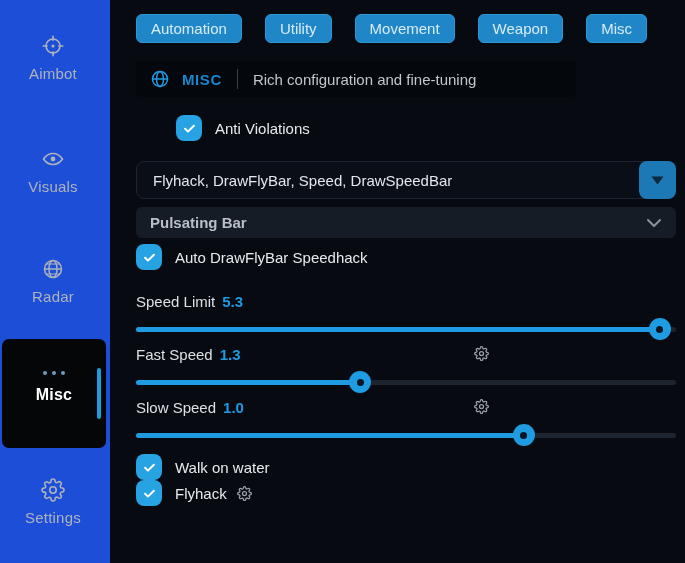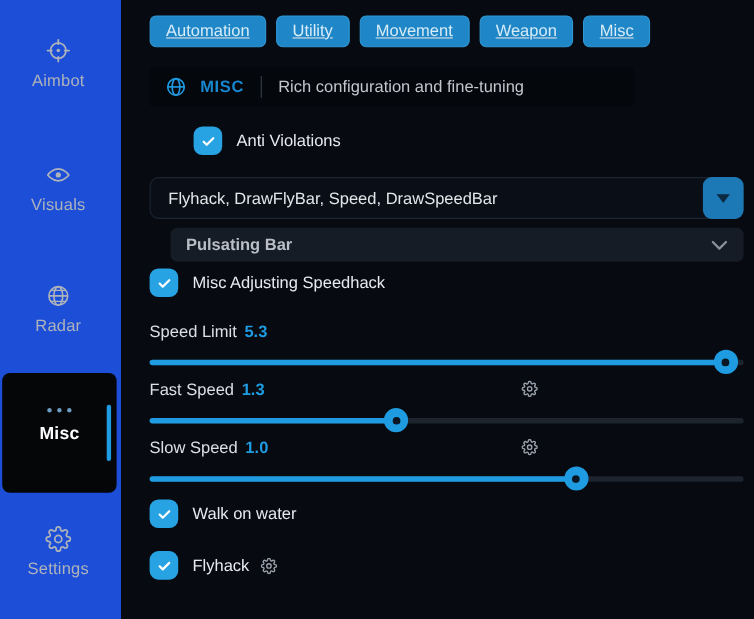--- a/index.html
+++ b/index.html
@@ -25,21 +25,21 @@
   }
   .side-item.selected .lbl { color:#ffffff; font-weight:bold; font-size:16px; }
   .accent-bar {
     position:absolute; right:5px; top:29px; width:4px; height:51px;
     background:#1f9be1; border-radius:2px;
   }
   .dots { display:inline-flex; gap:5px; align-items:center; height:12px; }
   .dots i { width:4px; height:4px; border-radius:50%; background:#6d9cc0; display:block; }
   
   .main { position:absolute; left:136px; top:0; width:540px; height:563px; }
-  .tabs { margin-top:14px; display:flex; gap:9px;text-decoration:underline; }
+  .tabs { margin-top:14px; display:flex; gap:23px; }
   .tab {
     background:#1f87c7; border:1px solid #2f97d4; border-radius:6px;
     color:#d8ecf8; font-size:15px; padding:5px 14px; cursor:pointer;
     white-space:nowrap;
   }
   .header-bar {
     margin-top:18px; width:440px; height:36px; background:#04070c;
     border-radius:4px; display:flex; align-items:center; padding:0 14px;
   }
   .header-title { color:#1787d0; font-weight:bold; font-size:15px; letter-spacing:.6px; margin-left:12px; }
@@ -62,21 +62,21 @@
   .select1 .sel-text { font-size:15px; color:#e3e6ea; }
   .sel-btn {
     position:absolute; right:-1px; top:-1px; width:37px; height:38px;
     background:#1d79b6; border-radius:8px;
     display:flex; align-items:center; justify-content:center; cursor:pointer;
   }
   .bar-type { margin-top:7px; font-size:14px; color:#dfe2e6; }
   .select2 {
     margin-top:8px; position:relative; height:31px;
     background:#161c26; border-radius:6px;
-    display:flex; align-items:center; padding:0 14px; cursor:pointer;margin-left:19px;
+    display:flex; align-items:center; padding:0 14px; cursor:pointer;
   }
   .select2 .sel-text { font-size:15px; font-weight:bold; color:#b9bfc7; }
   .select2 .chev { margin-left:auto; display:flex; }
   .slider-group { margin-top:0; }
   .slider-label-row { position:relative; display:flex; align-items:center; gap:7px; height:18px;text-align:right; }
   .slider-label { font-size:15px; color:#dce0e5; }
   .slider-value { font-size:15px; font-weight:bold; color:#1f9be1; }
   .slider-label-row .gear { position:absolute; left:338px; top:1px; }
   .slider { position:relative; height:22px; margin-top:8px; cursor:pointer; }
   .slider .track {
@@ -88,21 +88,21 @@
     background:#1f9be1; border-radius:3px;
   }
   .slider .handle {
     position:absolute; top:0; left:calc(var(--p) - 11px);
     width:22px; height:22px; border-radius:50%; background:#1f9be1;
     display:flex; align-items:center; justify-content:center; cursor:grab;
   }
   .slider .handle::after {
     content:""; width:7px; height:7px; border-radius:50%; background:#0a1624;
   }
-  .mt18 { margin-top:18px;padding-left:40px; } .mt22 { margin-top:22px; } .mt21 { margin-top:21px; }
+  .mt18 { margin-top:18px;padding-left:40px; } .mt22 { margin-top:22px; } .mt21 { }
   svg { display:block; }
 </style>
 </head>
 <body>
 
 <nav class="sidebar">
 
   <div class="side-item" style="top:34px;">
     <div class="icn">
       <svg width="24" height="24" viewBox="0 0 24 24" stroke="#aeb3ba" stroke-width="1.6" fill="none" stroke-linecap="round">
@@ -212,21 +212,21 @@
         </svg>
     </span>
   </div>
 
   <div class="check-row" style="margin-top:6px;">
     <span class="checkbox">
       <svg width="15" height="15" viewBox="0 0 24 24">
           <path d="M5 12.5l4.5 4.5L19 7.5" stroke="#fff" stroke-width="3.2" fill="none" stroke-linecap="round" stroke-linejoin="round"></path>
         </svg>
     </span>
-    <span class="check-label">Misc Adjusting Speedhack</span>
+    <span class="check-label">Auto DrawFlyBar Speedhack</span>
   </div>
 
   <div class="slider-group mt22">
     <div class="slider-label-row">
       <span class="slider-label">Speed Limit</span>
       <span class="slider-value">5.3</span>
     </div>
     <div class="slider" style="--p: 97%;">
       <div class="track">
           <div class="fill"></div>

